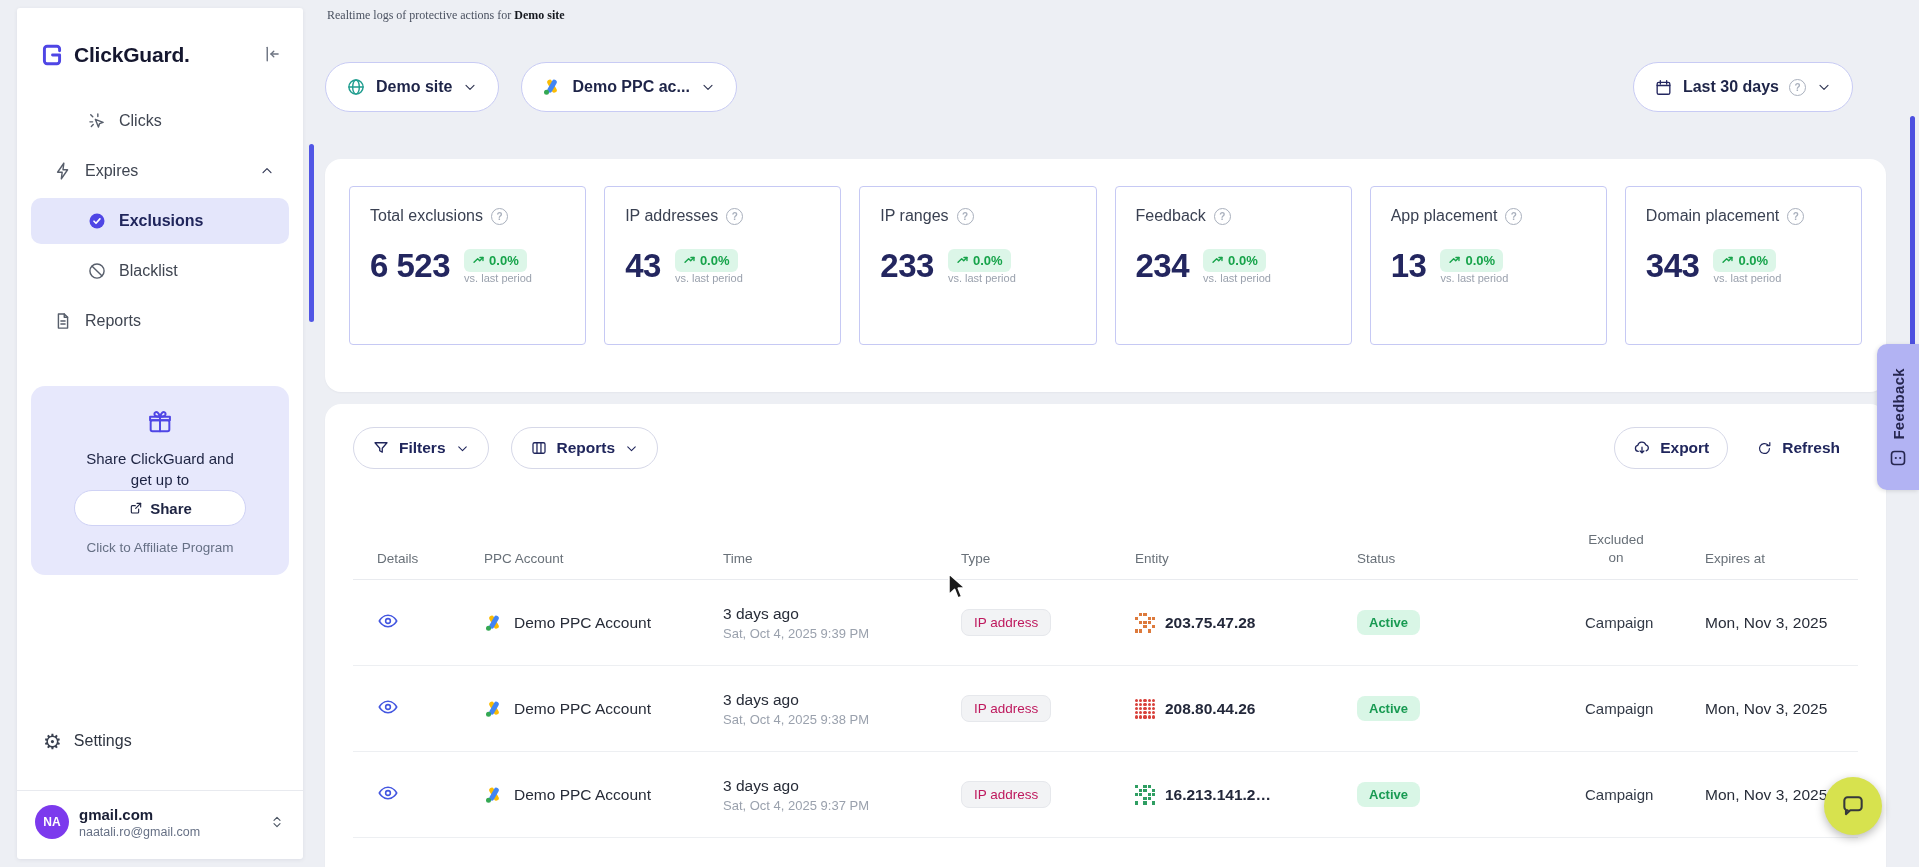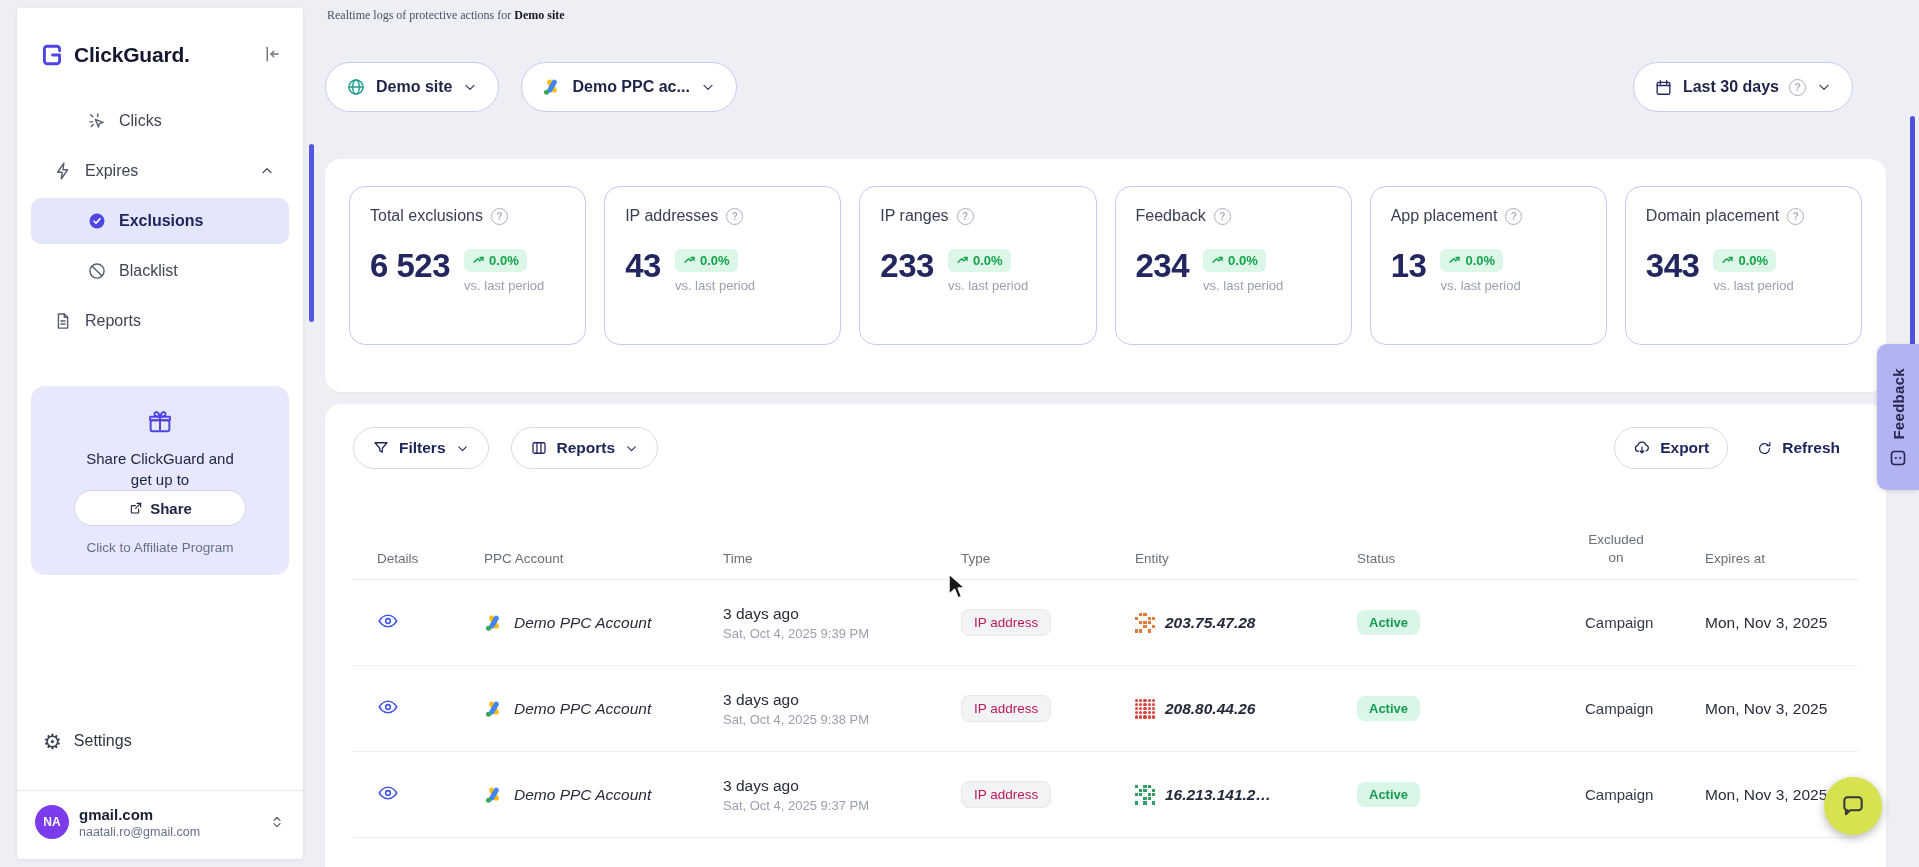--- a/index.html
+++ b/index.html
@@ -50,48 +50,48 @@
   .pill { display:inline-flex; align-items:center; gap:10px; height:50px; padding:0 20px; background:#fff;
           border:1px solid #c8cbf4; border-radius:26px; font-size:16px; font-weight:700; color:#1e2448; cursor:pointer; }
   .pill .chevi { color:#2c3250; }
   .pill.date { margin-left:auto; margin-right:33px; }
   .help { width:17px; height:17px; border:1.4px solid #a9b0bd; border-radius:50%; color:#a9b0bd; font-size:10px;
           font-weight:700; display:inline-flex; align-items:center; justify-content:center; flex:none; cursor:pointer; }
 
   .stats-wrap { position:absolute; left:0; top:159px; width:1561px; height:233px; background:#fff;
                 border-radius:16px; padding:27px 24px; box-shadow:0 1px 2px rgba(16,24,40,.04); }
   .stats-row { display:flex; gap:18px; }
-  .stat-card { flex:1; border:1px solid #c6c9f4; border-radius:16px; padding:20px; height:159px; background:#fff; }
+  .stat-card { flex:1; border:1px solid #c6c9f4; border-radius:4px; padding:20px; height:159px; background:#fff; }
   .stat-label-row { display:flex; align-items:center; gap:8px; font-size:16px; color:#3a4152; }
   .stat-value-row { display:flex; align-items:flex-start; gap:14px; margin-top:24px; }
   .stat-value { font-size:33px; font-weight:700; color:#23265f; letter-spacing:-.5px; line-height:1; }
   .trend-col { display:flex; flex-direction:column; align-items:flex-start; }
   .trend-badge { display:inline-flex; align-items:flex-start; gap:4px; background:#dcf6e8; color:#16a34a;
                  font-size:13px; font-weight:700; border-radius:6px; padding:4px 8px; }
   .trend-badge svg { stroke:#16a34a; }
-  .trend-sub { font-size:13px; color:#9aa1ad; margin-top:6px; }
+  .trend-sub { font-size:11px; color:#9aa1ad; }
 
   .table-card { position:absolute; left:0; top:404px; width:1561px; height:500px; background:#fff;
                 border-radius:16px; padding:23px 28px 0; box-shadow:0 1px 2px rgba(16,24,40,.04); }
   .table-toolbar { display:flex; align-items:center; }
   .btn-pill { display:inline-flex; align-items:center; gap:9px; height:42px; padding:0 18px; background:#fff;
               border:1px solid #d6d8e8; border-radius:21px; font-family:inherit; font-size:15.5px; font-weight:700;
               color:#20265c; cursor:pointer; }
   .btn-pill + .btn-pill { margin-left:22px; }
   .btn-pill.export { margin-left:auto; }
   .refresh-btn { display:inline-flex; align-items:center; gap:9px; background:none; border:none; font-family:inherit;
                  font-size:15.5px; font-weight:600; color:#20265c; cursor:pointer; margin-left:28px; margin-right:18px; }
   .tgrid { display:grid; grid-template-columns:131px 239px 238px 174px 222px 228px 120px 1fr; align-items:center; }
   .thead { margin-top:62px; padding-bottom:13px; font-size:13.5px; color:#687078; border-bottom:1px solid #e9ebef;
            align-items:end; }
   .thead > :first-child, .trow > :first-child { padding-left:24px; }
   .th-excluded { width:62px; text-align:center; line-height:1.3; }
   .trow { height:86px; border-bottom:1px solid #edeff2; font-size:15.5px; color:#272c38; }
   .eye-btn { background:none; border:none; color:#4356e0; cursor:pointer; }
-  .cell-ppc, .cell-entity { display:flex; align-items:center; gap:10px;font-style:italic; }
+  .cell-ppc, .cell-entity { display:flex; align-items:center; gap:10px; }
   .cell-time .t1 { font-size:15.5px; color:#272c38; }
   .cell-time .t2 { font-size:13px; color:#9aa1ad; margin-top:3px; }
   .type-badge { display:inline-block; background:#f2f3f5; border:1px solid #e6e8ec; color:#be185d;
                 font-size:13.5px; border-radius:8px; padding:5px 12px; }
   .identicon { display:grid; grid-template-columns:repeat(5,3.2px); grid-auto-rows:3.2px; gap:1px; flex:none; }
   .ip { font-weight:700; color:#23283a; }
   .status-badge { display:inline-block; background:#d9f6e6; color:#189a52; font-size:13px; font-weight:700;
                   border-radius:8px; padding:5px 12px; }
   .cell-excluded { font-size:15px; color:#333a47; }
 

